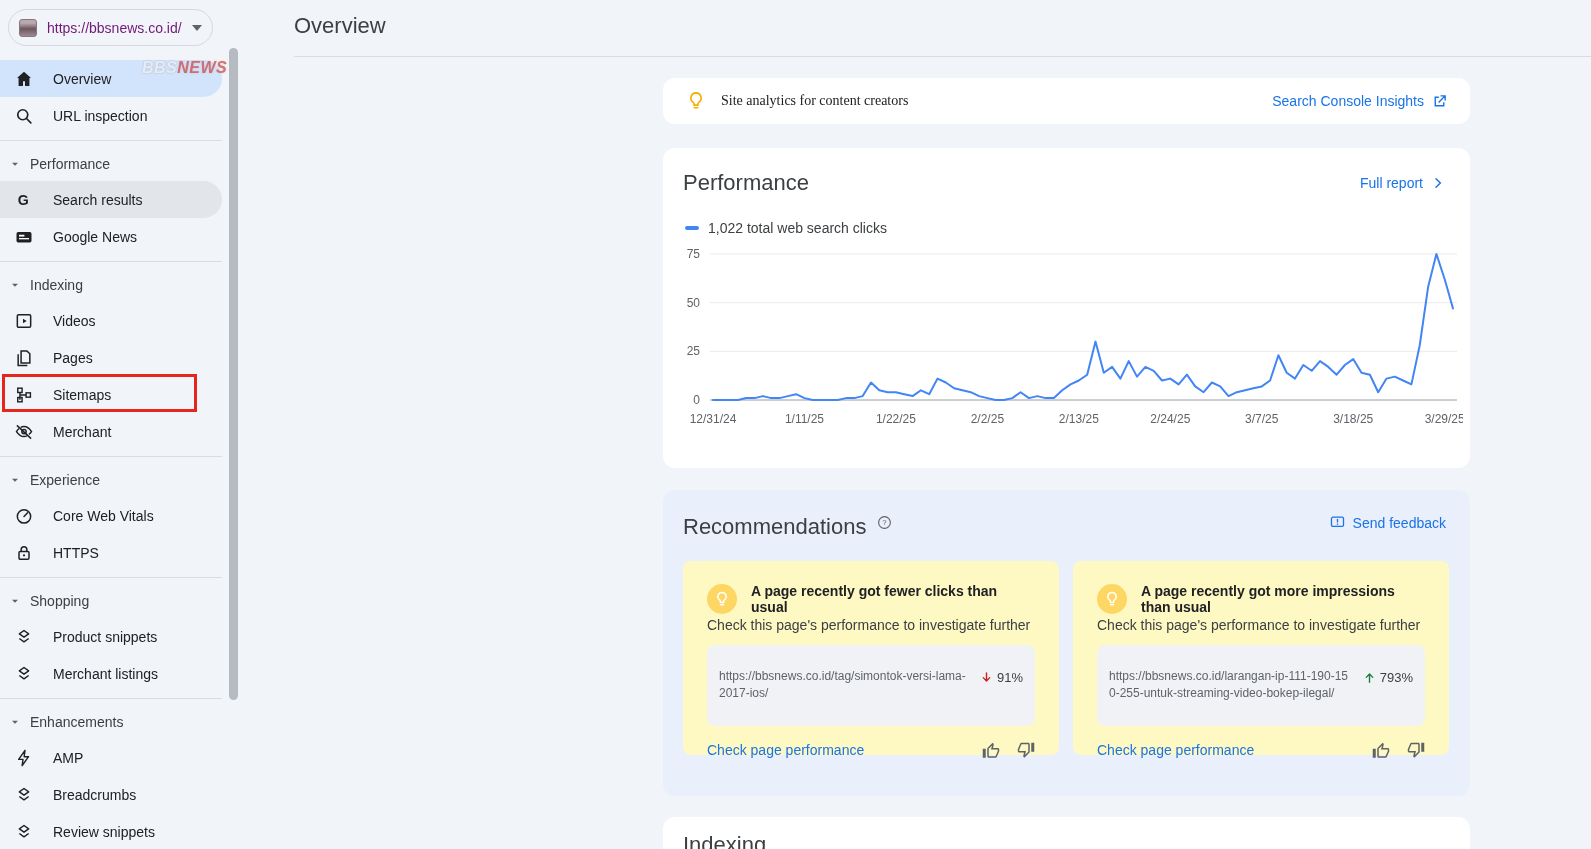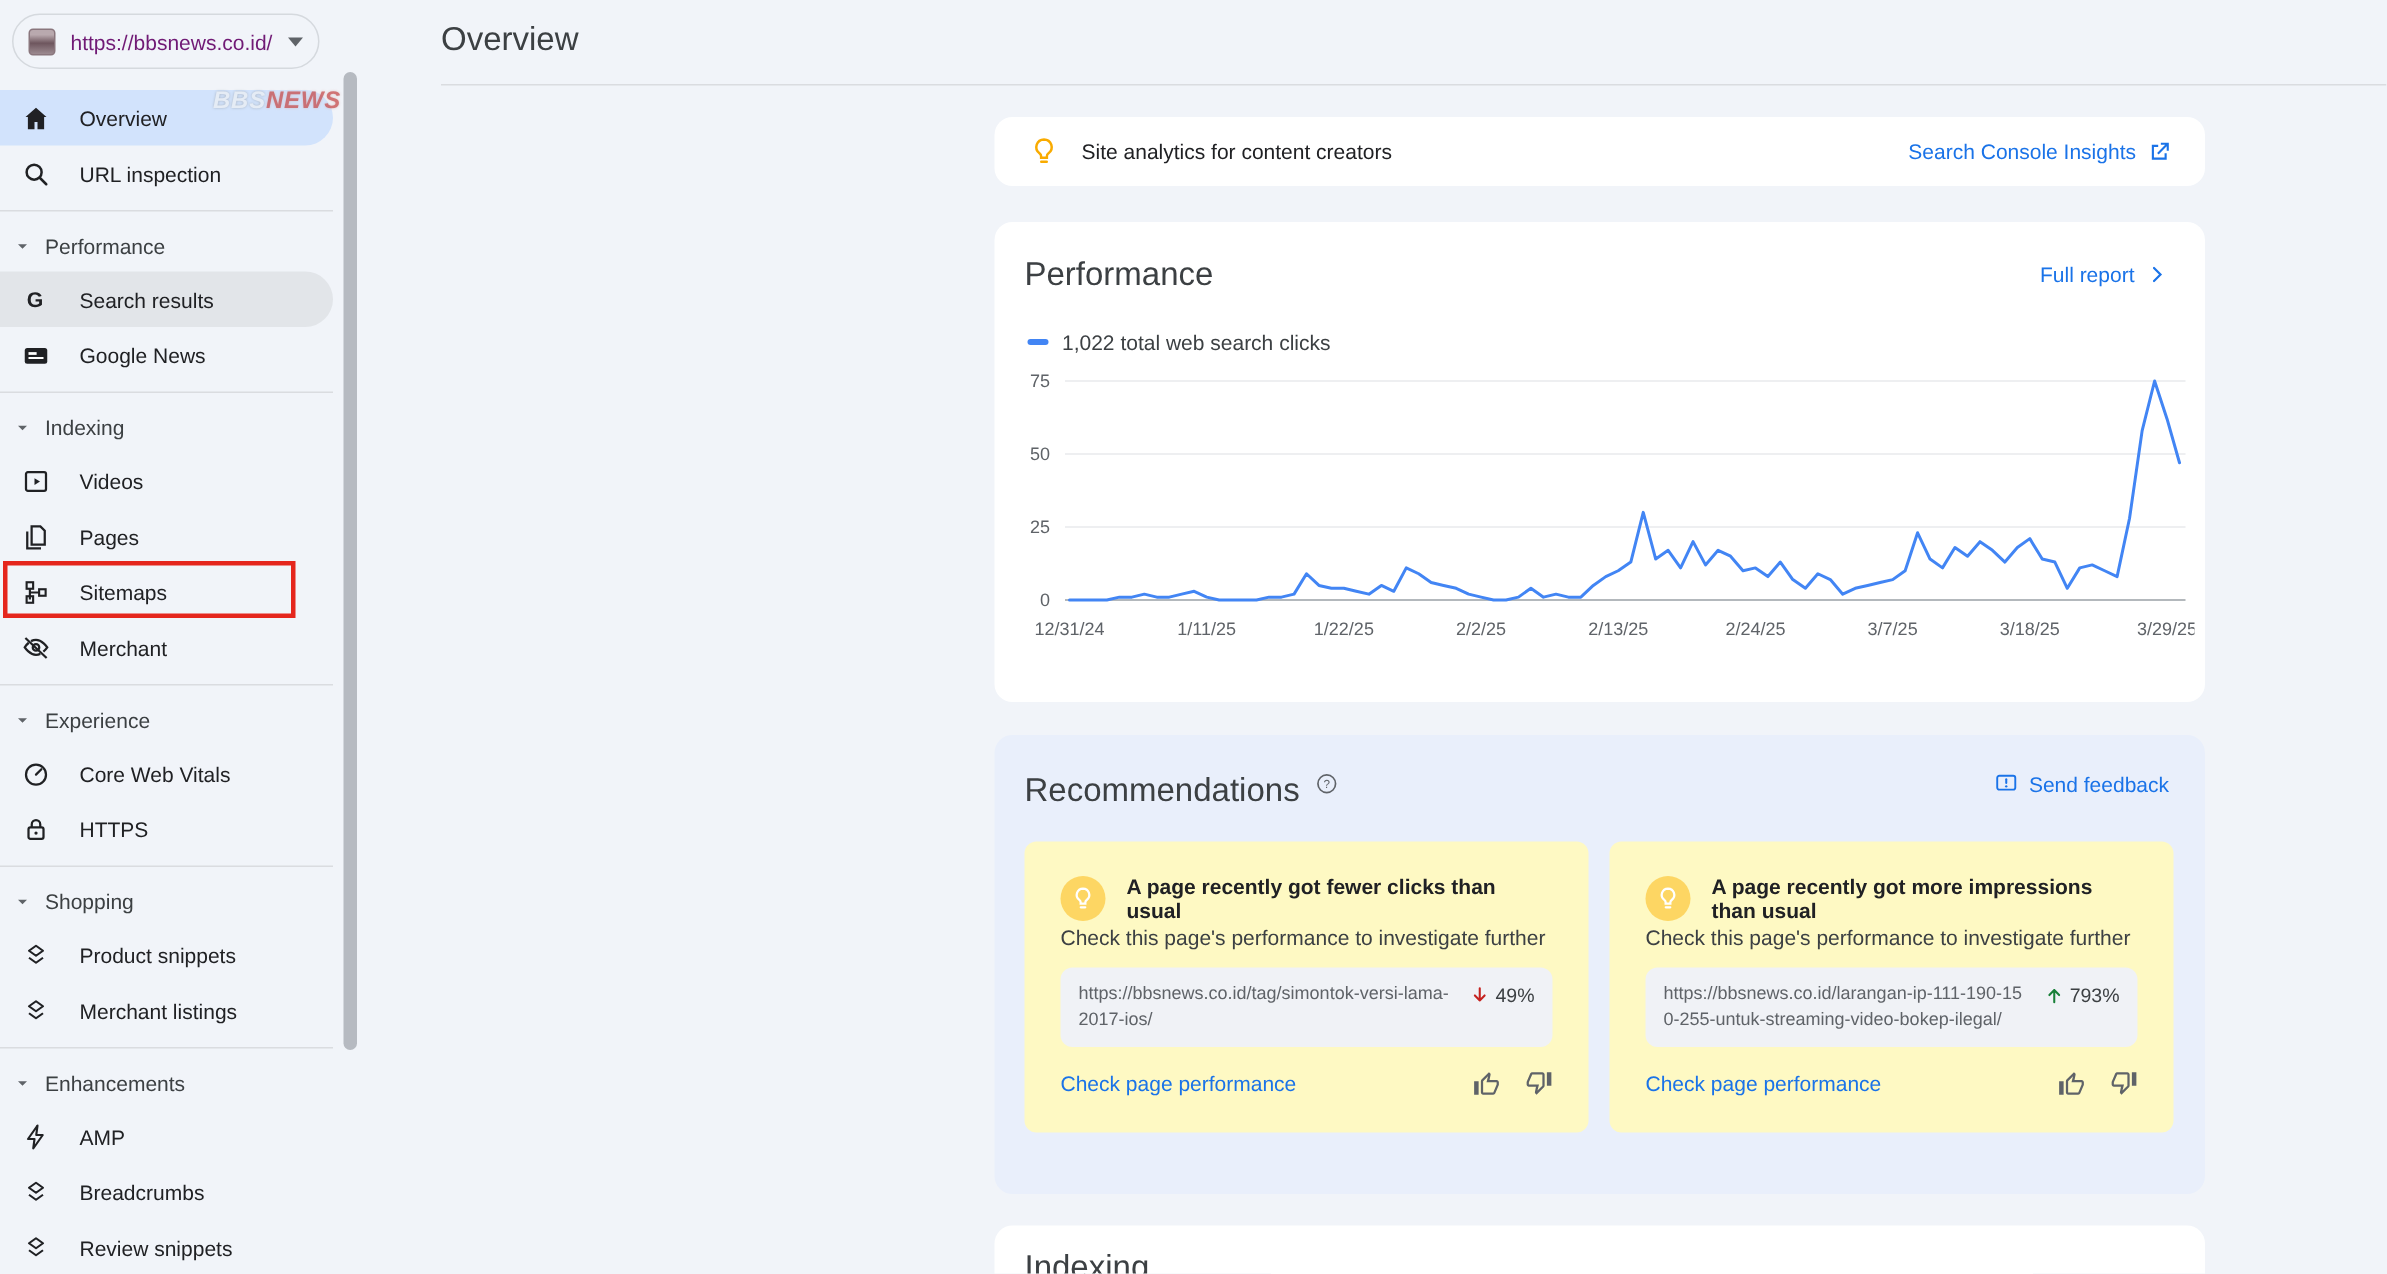--- a/index.html
+++ b/index.html
@@ -33,42 +33,42 @@
 
   .red-annotation { position:absolute; left:2px; top:374px; width:195px; height:38px; border:3px solid #e5261d; }
   .scroll-thumb { position:absolute; left:229px; top:48px; width:9px; height:652px; background:#b6bac1; border-radius:5px; }
 
   
   .page-title { position:absolute; left:294px; top:13px; font-size:22px; font-weight:400; color:#3c4043; }
   .header-divider { position:absolute; left:294px; top:56px; width:1297px; height:1px; background:#dadce0; }
 
   .card { background:#fff; border-radius:12px; position:absolute; }
   .banner { left:663px; top:78px; width:807px; height:46px; display:flex; align-items:center; padding:0 22px; }
-  .banner-msg { font-size:14px; color:#202124; margin-left:14px; flex:1; }
+  .banner-msg { font-size:14px; color:#202124; margin-left:14px; flex:1;font-family:Liberation Serif, serif; }
   .blue-link { color:#1a73e8; font-size:14px; font-weight:500; text-decoration:none; cursor:pointer;
     display:inline-flex; align-items:center; gap:7px; }
 
   .perf-card { left:663px; top:148px; width:807px; height:320px; }
   .card-h2 { font-size:22px; font-weight:400; color:#3c4043; }
   .perf-head { display:flex; align-items:center; justify-content:space-between; padding:22px 24px 0 20px; }
   .legend { display:flex; align-items:center; gap:9px; font-size:14px; color:#3c4043; margin:24px 0 0 22px; }
   .swatch { width:14px; height:4px; border-radius:2px; display:inline-block; }
   #perf-chart { position:absolute; left:8px; top:98px; width:792px; height:186px; }
   #perf-chart text.tick { font-size:12px; fill:#5f6368; font-family:"Liberation Sans",sans-serif; }
 
   .rec-section { position:absolute; left:663px; top:490px; width:807px; height:306px; background:#e9effb; border-radius:12px; }
   .rec-head { display:flex; align-items:flex-start; padding:24px 24px 0 20px; gap:10px; }
   .rec-head .spacer { flex:1; }
   .rec-card { position:absolute; top:71px; width:376px; height:194px; background:#fef9c3; border-radius:8px; padding:22px 24px; }
   .rec-card.c0 { left:20px; } .rec-card.c1 { left:410px; }
   .rec-title-row { display:flex; align-items:center; gap:14px; }
   .bulb-circle { width:30px; height:30px; border-radius:50%; background:#fdd663; display:flex; align-items:center; justify-content:center; flex:none; }
   .rec-title { font-size:14px; font-weight:bold; color:#202124; }
   .rec-desc { font-size:14px; color:#3c4043; margin-top:2px; }
-  .url-chip { margin-top:12px; background:#f0f2f6; border-radius:8px; padding:9px 12px; display:flex; gap:10px; align-items:flex-start; }
+  .url-chip { margin-top:12px; background:#f0f2f6; border-radius:8px; padding:23px 12px; display:flex; gap:10px; align-items:flex-start; }
   .chip-url { font-size:12px; color:#5f6368; line-height:1.45; word-break:break-all; flex:1; }
   .chip-delta { display:flex; align-items:center; gap:3px; font-size:13px; color:#3c4043; white-space:nowrap; margin-top:2px; }
   .rec-footer { display:flex; align-items:flex-start; margin-top:16px; }
   .rec-footer .spacer { flex:1; }
   .thumbs { display:flex; gap:17px; }
   .thumbs svg { width:18px; height:18px; cursor:pointer; }
 
   .indexing-card { left:663px; top:817px; width:807px; height:120px; padding:15px 20px; }
 </style>
 </head>
@@ -357,21 +357,21 @@
       </span>
       <span class="rec-title">A page recently got fewer clicks than usual</span>
     </div>
     <div class="rec-desc">Check this page's performance to investigate further</div>
     <div class="url-chip">
       <span class="chip-url">https://bbsnews.co.id/tag/simontok-versi-lama-2017-ios/</span>
       <span class="chip-delta">
         <svg viewBox="0 0 24 24" width="15" height="15">
           <path d="M12 4.5v13M6.8 12.2l5.2 5.3 5.2-5.3" fill="none" stroke="#c5221f" stroke-width="2.2" stroke-linecap="round" stroke-linejoin="round"></path>
         </svg>
-        <span>49%</span>
+        <span>91%</span>
       </span>
     </div>
     <div class="rec-footer">
       <a class="blue-link">Check page performance</a>
       <span class="spacer"></span>
       <span class="thumbs">
         <svg viewBox="0 0 24 24" fill="#5f6368">
             <path d="M9 21h9c.83 0 1.54-.5 1.84-1.22l3.02-7.05c.09-.23.14-.47.14-.73v-2c0-1.1-.9-2-2-2h-6.31l.95-4.57.03-.32c0-.41-.17-.79-.44-1.06L14.17 1 7.58 7.59C7.22 7.95 7 8.45 7 9v10c0 1.1.9 2 2 2zM9 9l4.34-4.34L12 10h9v2l-3 7H9V9zM1 9h4v12H1z"></path>
           </svg>
         <svg viewBox="0 0 24 24" fill="#5f6368">

